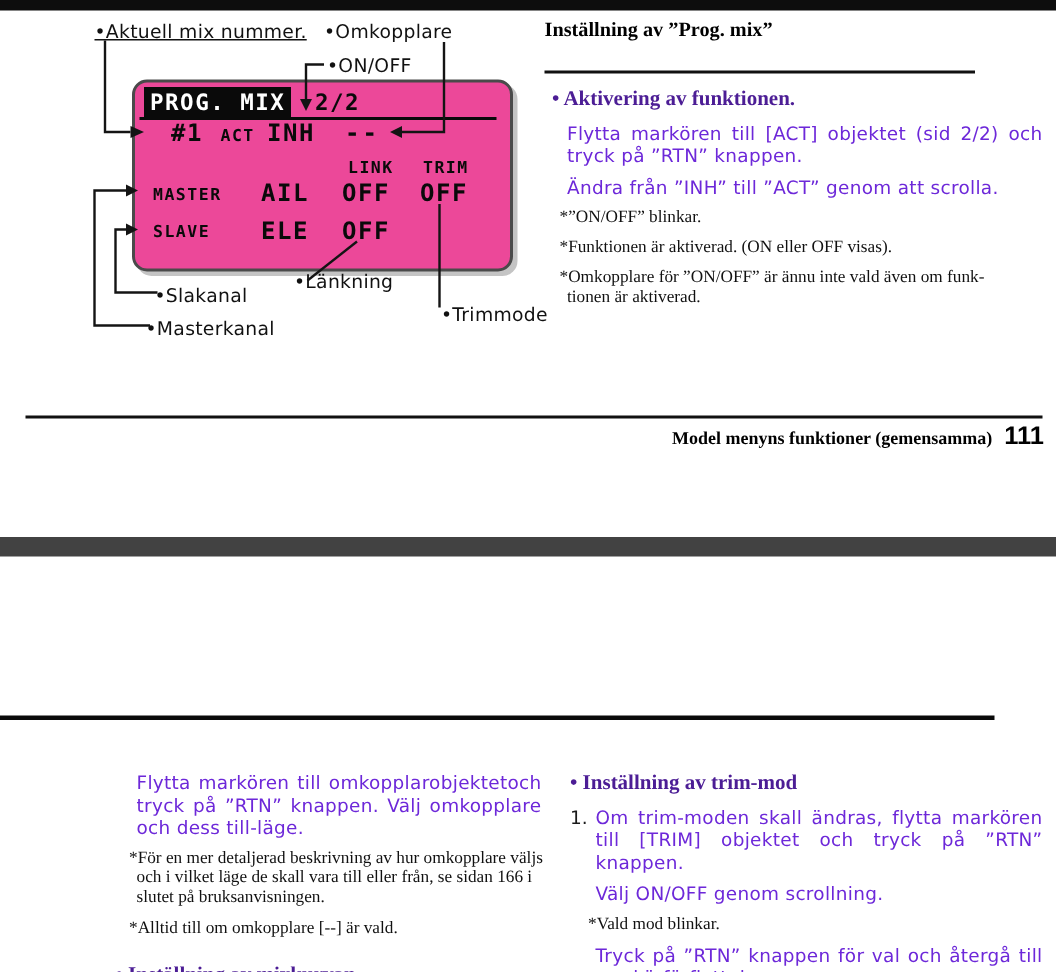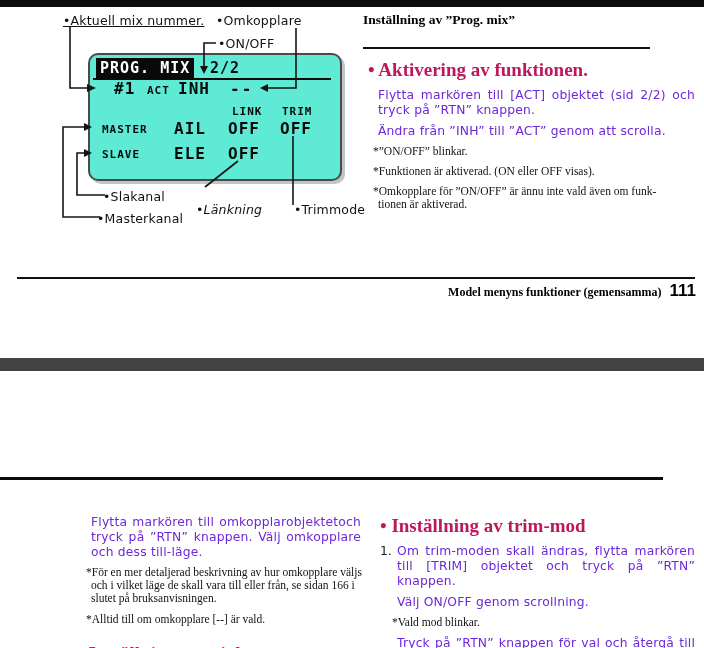--- a/index.html
+++ b/index.html
@@ -7,31 +7,31 @@
         font-family:"DejaVu Sans",sans-serif;color:#1a1a1a;}
   .abs{position:absolute;}
   
   #top-bar{left:0;top:0;width:704px;height:7px;background:#0d0d0d;}
   #mid-bar{left:0;top:358px;width:704px;height:13px;background:#424242;}
   #low-rule{left:0;top:477px;width:663px;height:3px;background:#0a0a0a;}
   #footer-rule{left:17px;top:277px;width:678px;height:2px;background:#111;}
   
   .lbl{font-size:12.5px;letter-spacing:.2px;color:#111;white-space:nowrap;}
   
-  #lcd{left:88px;top:53px;width:250px;height:124px;background:#5eead4;border:2px solid #4a4a4a;
+  #lcd{left:88px;top:53px;width:250px;height:124px;background:#ec4899;border:2px solid #4a4a4a;
        border-radius:10px;box-shadow:3px 3px 0 #c4c4c4;}
   .lcd-txt{position:absolute;font-family:"DejaVu Sans Mono",monospace;font-weight:bold;color:#0a0a0a;white-space:nowrap;}
   .lcd-title{font-size:15px;letter-spacing:1px;background:#0a0a0a;color:#fff;padding:1px 4px;}
   .lcd-page{font-size:15px;letter-spacing:1px;}
   .lcd-big{font-size:16px;letter-spacing:1px;}
   .lcd-small{font-size:11px;letter-spacing:1px;}
   #lcd-rule{position:absolute;left:3px;top:23px;width:238px;height:2px;background:#0a0a0a;}
   
   .sec-head{font-family:"Liberation Serif",serif;font-weight:bold;font-size:13.5px;color:#000;white-space:nowrap;}
-  .sec-title{font-family:"Liberation Serif",serif;font-weight:bold;font-size:19px;color:#be185d;margin:0 0 7px 0;}
+  .sec-title{font-family:"Liberation Serif",serif;font-weight:bold;font-size:14px;color:#4c1d95;margin:0 0 7px 0;}
   .body-p{font-size:12.3px;line-height:15px;letter-spacing:.2px;text-align:justify;margin:0 0 6px 0;color:#6d28d9;}
   .note-p{font-family:"Liberation Serif",serif;font-size:11.5px;line-height:13px;margin:0 0 7px 0;color:#111;
           padding-left:5px;text-indent:-5px;}
   .note-line{display:block;}
   .footer-wrap{display:flex;align-items:baseline;gap:8px;}
   .footer-text{font-family:"Liberation Serif",serif;font-weight:bold;font-size:12px;color:#000;}
   .footer-page{font-family:"Liberation Sans",sans-serif;font-weight:bold;font-size:17px;color:#000;}
   .num-row{display:flex;margin:0 0 6px 0;}
   .num{font-size:12.3px;line-height:15px;flex:0 0 17px;}
   svg{pointer-events:none;}
@@ -64,21 +64,21 @@
     <span class="lcd-txt lcd-big" style="left:84px;top:64px;">AIL</span>
     <span class="lcd-txt lcd-big" style="left:138px;top:64px;">OFF</span>
     <span class="lcd-txt lcd-big" style="left:190px;top:64px;">OFF</span>
 
     <span class="lcd-txt lcd-small" style="left:12px;top:93px;">SLAVE</span>
     <span class="lcd-txt lcd-big" style="left:84px;top:89px;">ELE</span>
     <span class="lcd-txt lcd-big" style="left:138px;top:89px;">OFF</span>
   </div>
 
   <div class="abs lbl" style="left:103px;top:189px;">•Slakanal</div>
-  <div class="abs lbl" style="left:196px;top:202px;font-style:italic;">•Länkning</div>
+  <div class="abs lbl" style="left:196px;top:180px;">•Länkning</div>
   <div class="abs lbl" style="left:257px;top:202px;margin-left:37px;">•Trimmode</div>
   <div class="abs lbl" style="left:97px;top:211px;">•Masterkanal</div>
 
   <svg class="abs" style="left:0;top:0;" width="360" height="240" viewBox="0 0 360 240">
     <g stroke="#141414" stroke-width="1.6" fill="none">
       <polyline points="70,27 70,88 87,88"></polyline>
       <polyline points="296,28 296,88 268,88"></polyline>
       <polyline points="216,43 204,43 204,66"></polyline>
       <polyline points="100,217 63,217 63,127 84,127"></polyline>
       <polyline points="105,195 77,195 77,153 84,153"></polyline>

